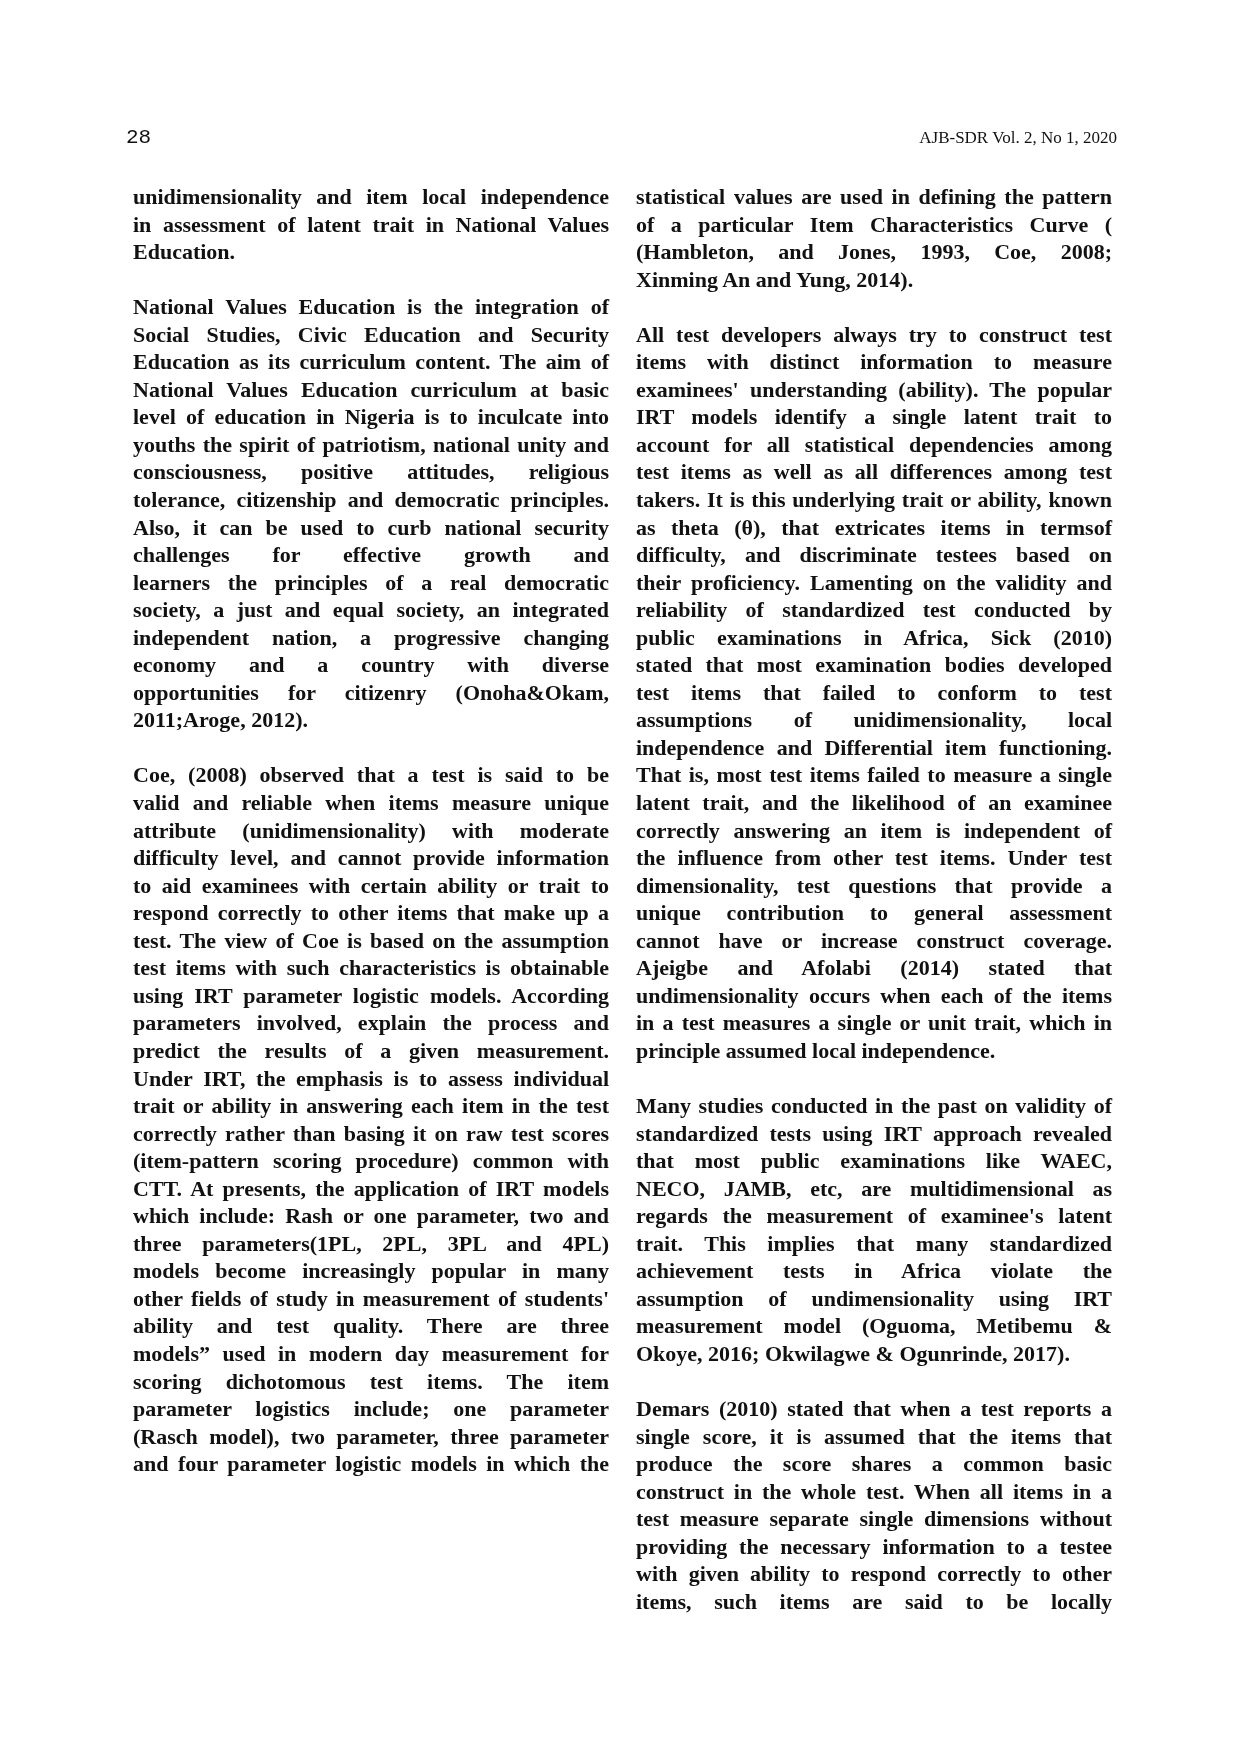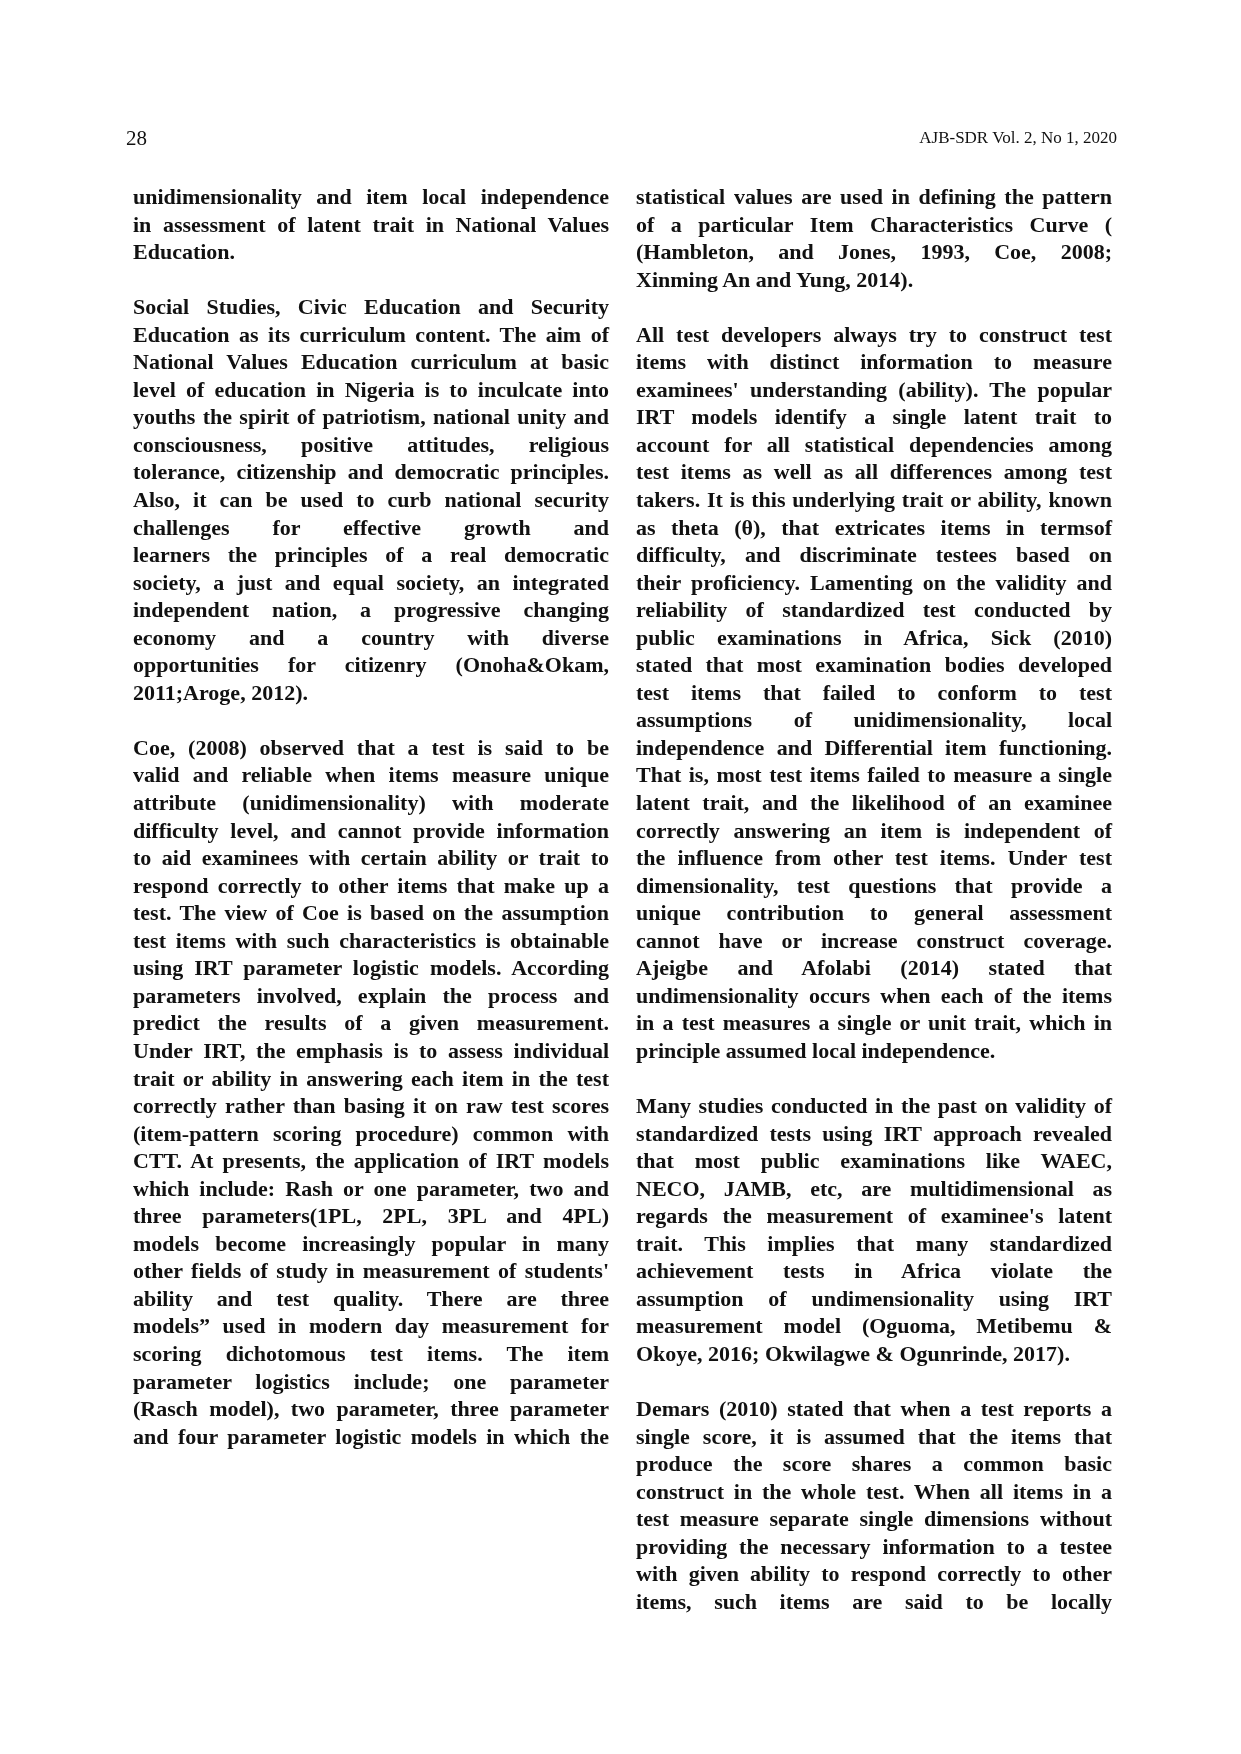--- a/index.html
+++ b/index.html
@@ -1,19 +1,19 @@
 <!DOCTYPE html>
 <html><head>
 <meta charset="utf-8">
 <style>
   html, body { margin: 0; padding: 0; background: #ffffff; }
   body { width: 1241px; height: 1754px; position: relative; overflow: hidden;
          font-family: "Liberation Serif", "DejaVu Serif", serif; color: #111111; }
   .running-head { position: absolute; top: 126px; left: 126px; right: 124px; height: 24px; font-size: 21px; }
-  .page-number { position: absolute; left: 0; top: 0; font-size: 21px; }
+  .page-number { position: absolute; left: 0; top: 0; font-size: 21px; font-family: Liberation Mono, monospace; }
   .journal-ref { position: absolute; right: 0; top: 2px; font-size: 17px; }
   .column { position: absolute; top: 183px; width: 476px; font-size: 22px; line-height: 27.55px; font-weight: bold; }
   .col-left { left: 133px; }
   .col-right { left: 636px; width: 476px; }
   .para { margin: 0 0 27.55px 0; }
   .line { display: block; white-space: nowrap; text-align: justify; text-align-last: justify; height: 27.55px; }
   .line.last { text-align-last: left; }
 </style>
 </head>
 <body>
@@ -23,20 +23,21 @@
   <span class="journal-ref">AJB-SDR Vol. 2, No 1, 2020</span>
 </div>
 
 <div class="column col-left" id="col-0">
     <div class="para">
       <span class="line">unidimensionality and item local independence</span>
       <span class="line">in assessment of latent trait in National Values</span>
       <span class="line last">Education.</span>
     </div>
     <div class="para">
+      <span class="line">National Values Education is the integration of</span>
       <span class="line">Social Studies, Civic Education and Security</span>
       <span class="line">Education as its curriculum content. The aim of</span>
       <span class="line">National Values Education curriculum at basic</span>
       <span class="line">level of education in Nigeria is to inculcate into</span>
       <span class="line">youths the spirit of patriotism, national unity and</span>
       <span class="line">consciousness, positive attitudes, religious</span>
       <span class="line">tolerance, citizenship and democratic principles.</span>
       <span class="line">Also, it can be used to curb national security</span>
       <span class="line">challenges for effective growth and</span>
       <span class="line">learners the principles of a real democratic</span>

